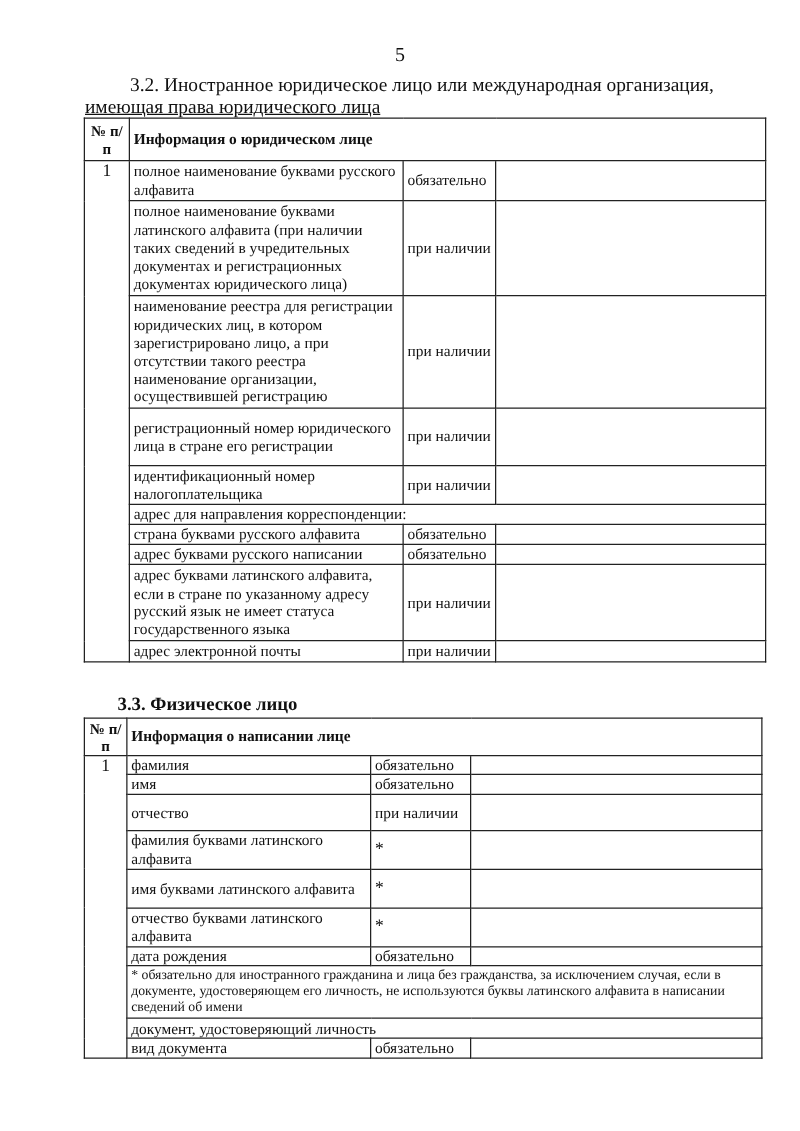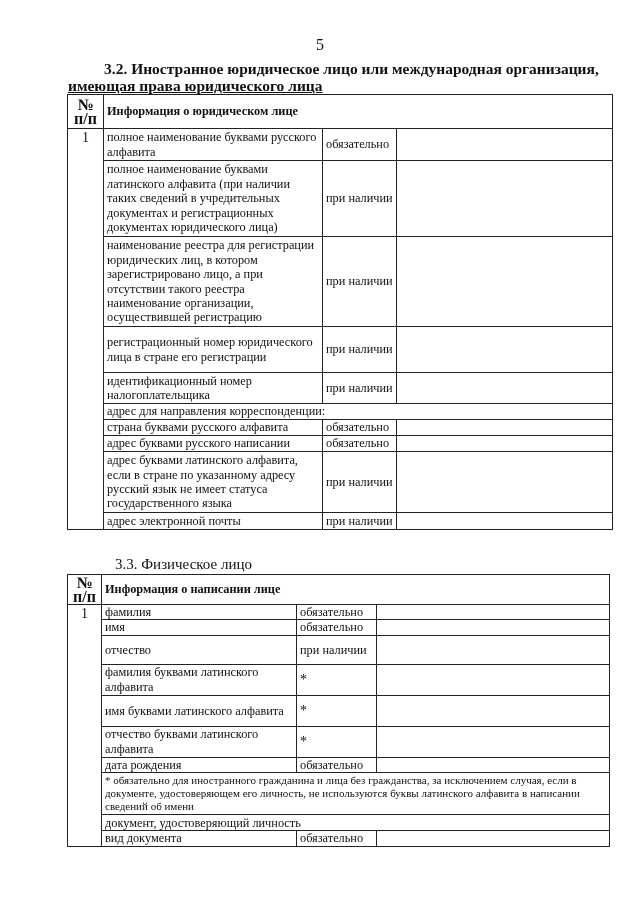--- a/index.html
+++ b/index.html
@@ -1,29 +1,29 @@
 <!DOCTYPE html>
 <html><head>
 <meta charset="utf-8">
 <style>
   html, body { margin:0; padding:0; background:#ffffff; }
   body { width:640px; height:905px; position:relative; overflow:hidden;
          font-family:"Liberation Serif", "DejaVu Serif", serif; color:#111; }
   .page-num { position:absolute; top:36px; left:0; width:640px; text-align:center; font-size:16px; }
-  .h32 { position:absolute; top:60px; left:68px; width:560px; font-weight:bold; font-size:15.5px; line-height:17px; }
+  .h32 { position:absolute; top:60px; left:68px; width:560px; font-weight:normal; font-size:15.5px; line-height:17px; }
   .h32 .l1 { padding-left:36px; display:block; white-space:nowrap; }
   .h32 .l2 { display:block; white-space:nowrap; text-decoration:underline; }
-  .h33 { position:absolute; top:556px; left:115px; font-weight:normal; font-size:15px; white-space:nowrap; }
+  .h33 { position:absolute; top:556px; left:94px; font-weight:bold; font-size:15px; white-space:nowrap; }
   table { border-collapse:collapse; position:absolute; table-layout:fixed; }
   td { border:1px solid #222; padding:0 3px; font-size:12.3px; line-height:14.4px; vertical-align:middle; }
   .t1 { top:94px; left:67px; width:546px; }
   .t2 { top:574px; left:67px; width:543px; }
   .hdr { font-weight:bold; text-align:left; }
   .num { text-align:center; vertical-align:top; font-size:14px; padding-top:2px; }
-  .numhdr { font-weight:bold; text-align:center; font-size:16px; line-height:14px; }
+  .numhdr { font-weight:bold; text-align:center; font-size:12px; line-height:14px; }
   .foot { font-size:11px; line-height:13px; }
   .star { font-size:14px; }
 </style>
 </head>
 <body>
 
 <div class="page-num">5</div>
 
 <div class="h32">
   <span class="l1">3.2. Иностранное юридическое лицо или международная организация,</span>

